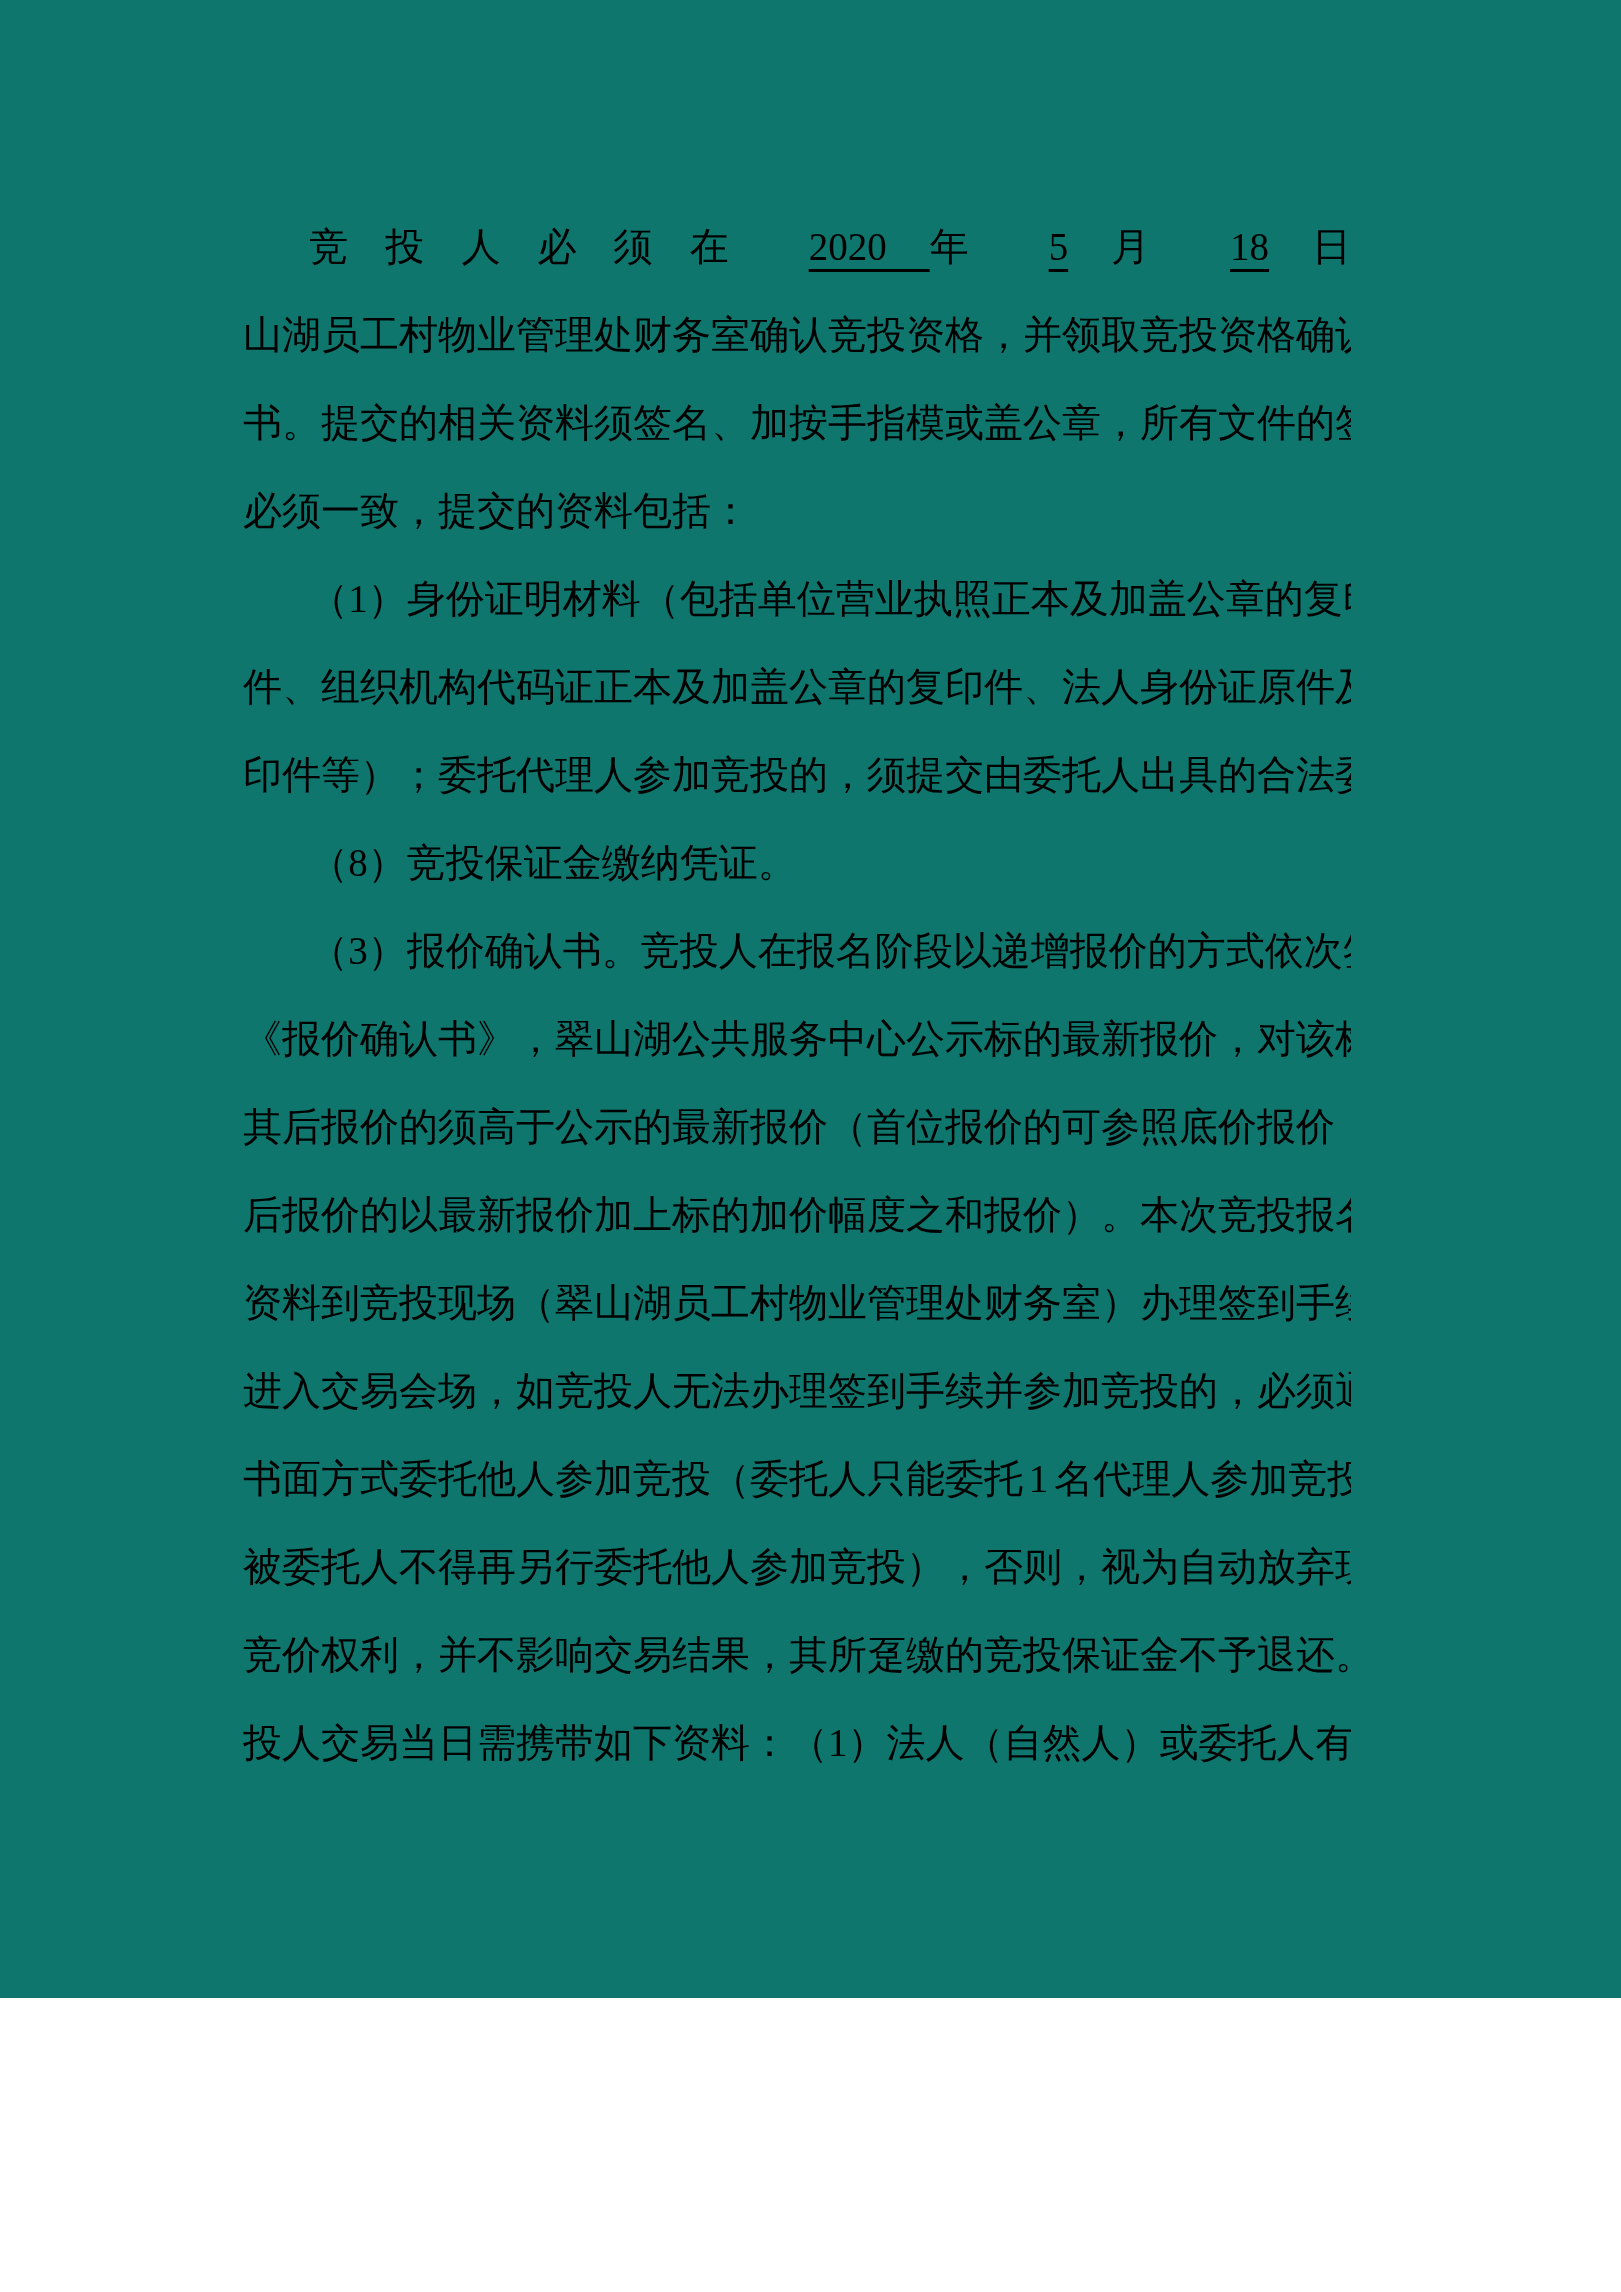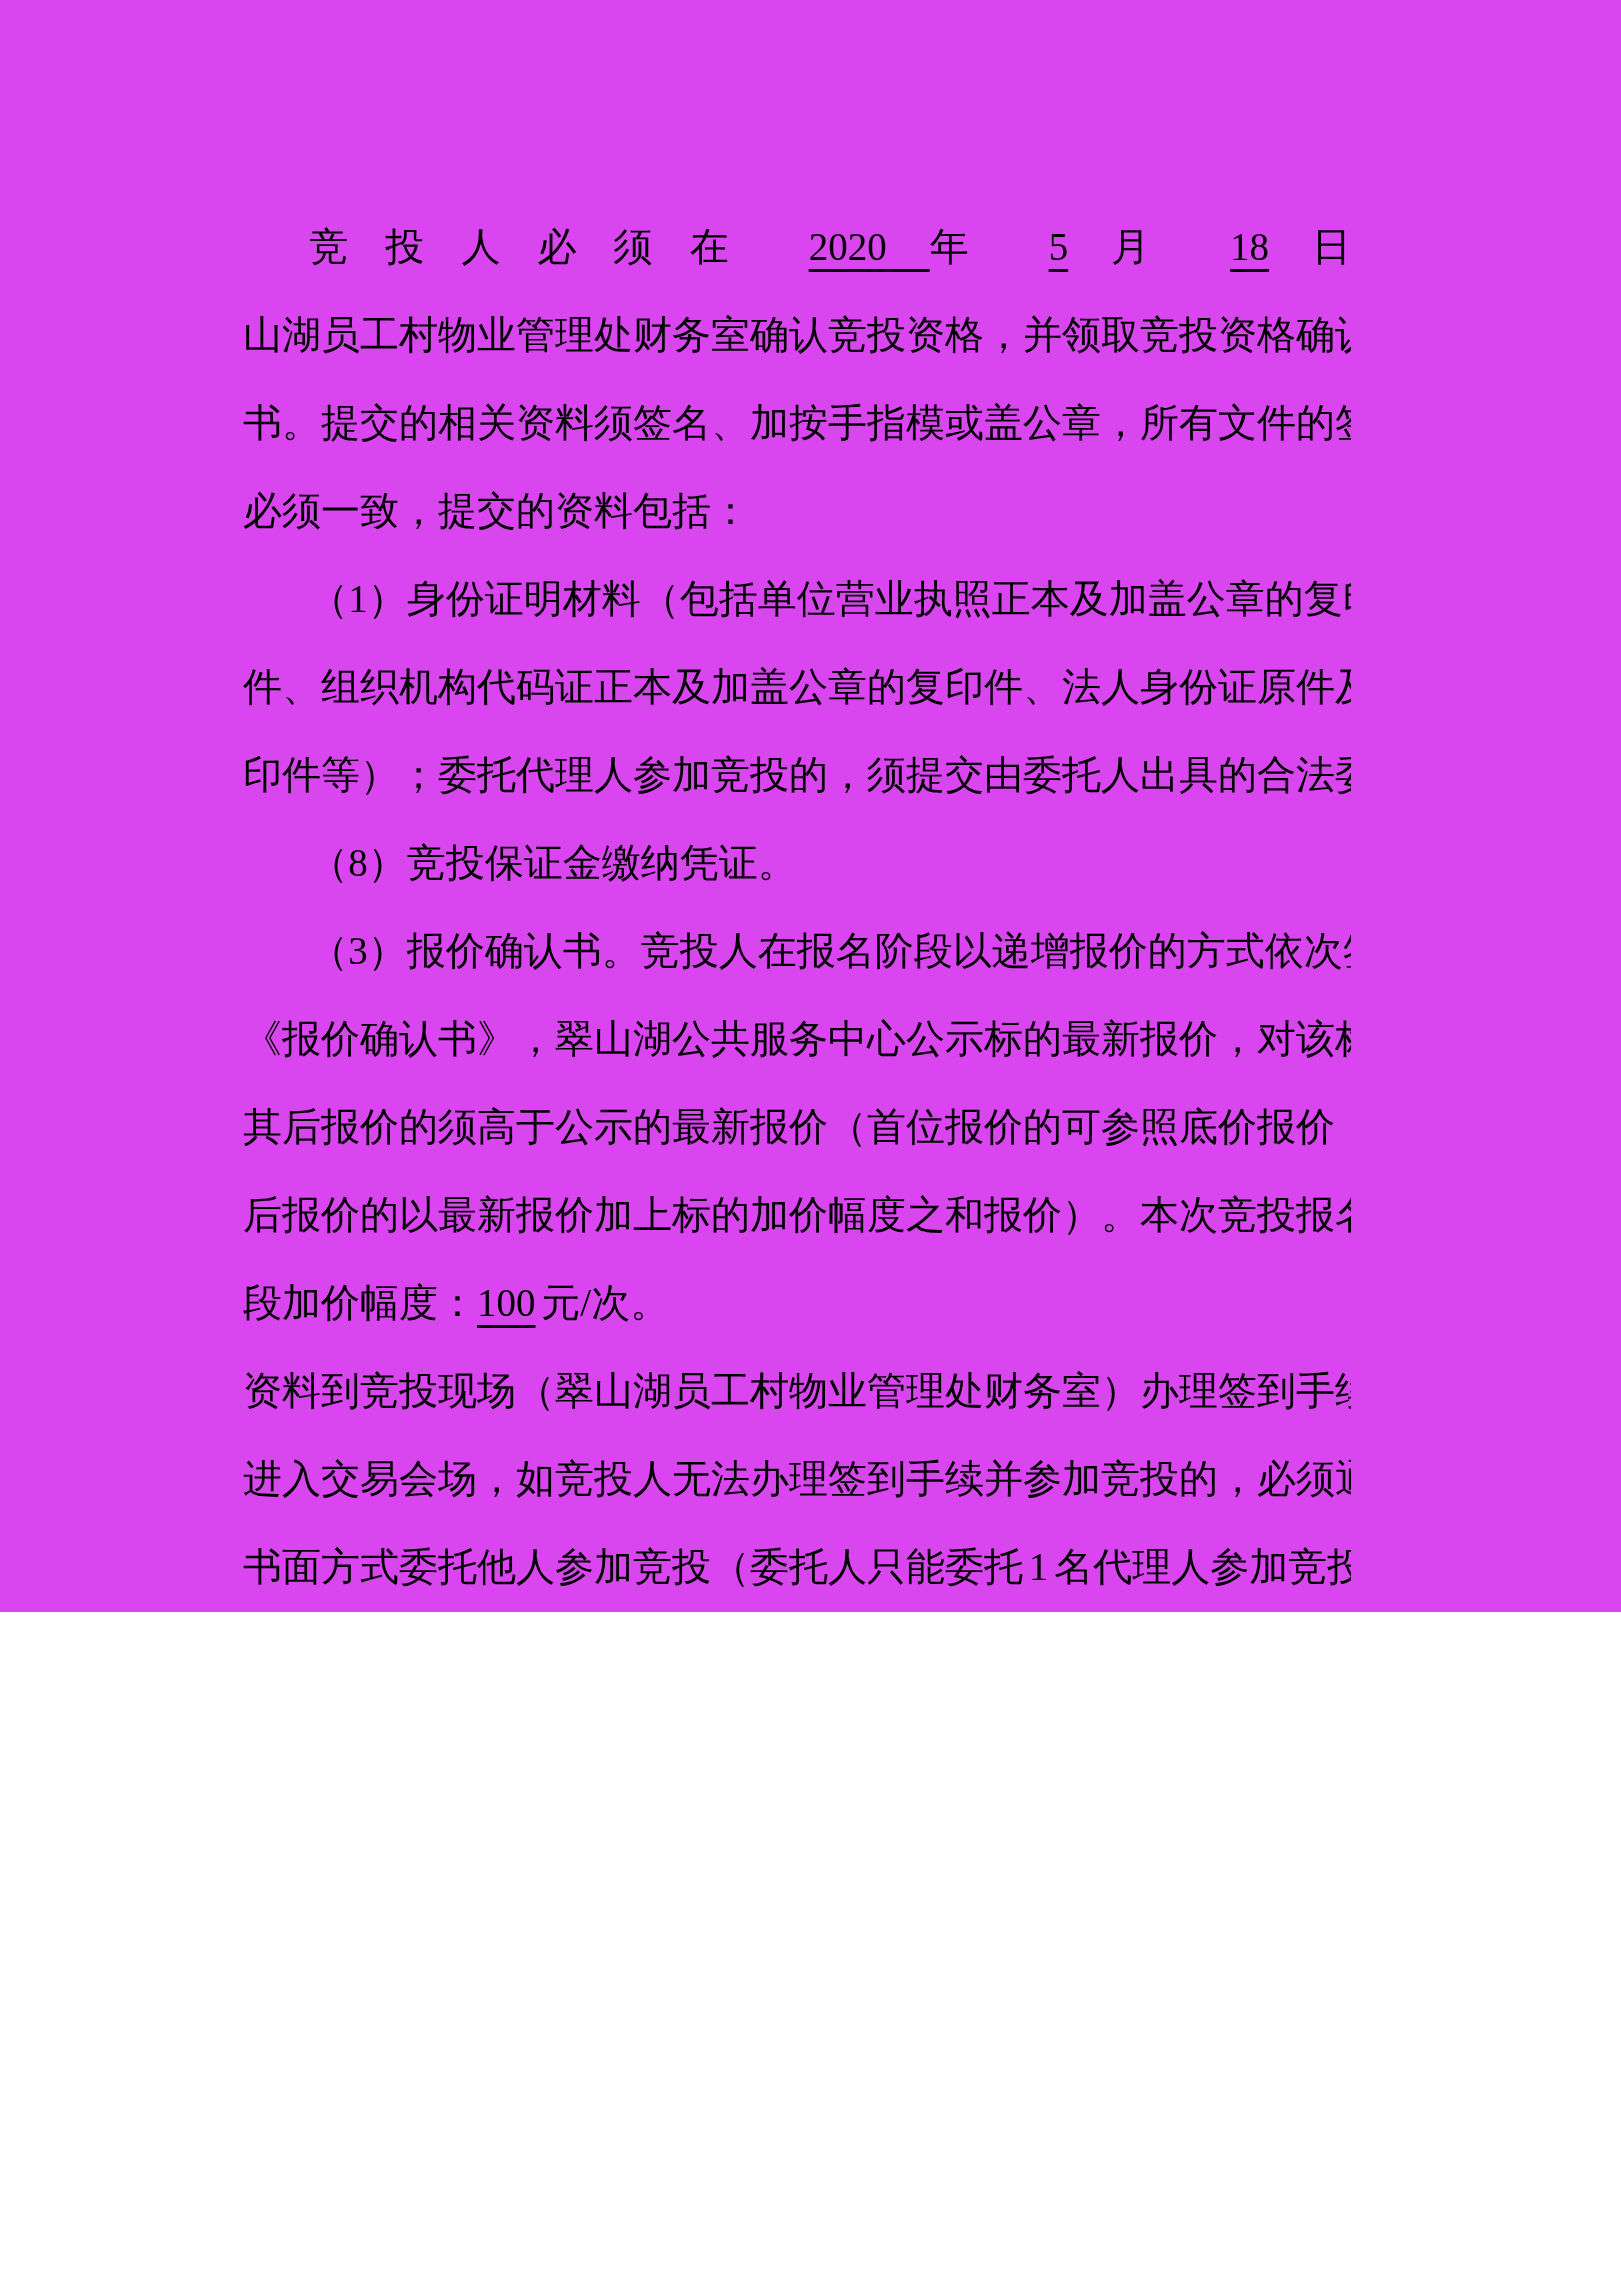--- a/index.html
+++ b/index.html
@@ -3,22 +3,22 @@
 <meta charset="utf-8">
 <style>
   html, body {
     margin: 0;
     padding: 0;
     background: #ffffff;
   }
   .page {
     position: relative;
     width: 1621px;
-    height: 1612px;
-    background: #d946ef;
+    height: 1998px;
+    background: #0f766e;
     overflow: hidden;
     font-family: "Liberation Serif", "DejaVu Serif", serif;
     color: #000000;
   }
   .doc {
     position: absolute;
     left: 243px;
     top: 203px;
     width: 1108px;
     font-size: 39px;
@@ -65,21 +65,20 @@
         <div class="line full"><span class="seg">印件等）；委托代理人参加竞投的，须提交由委托人出具的合法委托</span></div>
       </div>
       <div class="para">
         <div class="line first"><span class="seg">（8）竞投保证金缴纳凭证。</span></div>
       </div>
       <div class="para">
         <div class="line full first"><span class="seg">（3）报价确认书。竞投人在报名阶段以递增报价的方式依次签订</span></div>
         <div class="line full"><span class="seg">《报价确认书》，翠山湖公共服务中心公示标的最新报价，对该标的</span></div>
         <div class="line full"><span class="seg">其后报价的须高于公示的最新报价（首位报价的可参照底价报价，其</span></div>
         <div class="line full"><span class="seg">后报价的以最新报价加上标的加价幅度之和报价）。本次竞投报名阶</span></div>
-        <div class="line"><span class="seg">段加价幅度：</span><span class="seg u">100</span><span class="seg"> 元/次。</span></div>
       </div>
       <div class="para">
         <div class="line full"><span class="seg">资料到竞投现场（翠山湖员工村物业管理处财务室）办理签到手续并</span></div>
         <div class="line full"><span class="seg">进入交易会场，如竞投人无法办理签到手续并参加竞投的，必须通过</span></div>
         <div class="line full"><span class="seg">书面方式委托他人参加竞投（委托人只能委托 1 名代理人参加竞投，</span></div>
         <div class="line full"><span class="seg">被委托人不得再另行委托他人参加竞投），否则，视为自动放弃现场</span></div>
         <div class="line full"><span class="seg">竞价权利，并不影响交易结果，其所趸缴的竞投保证金不予退还。竞</span></div>
         <div class="line full"><span class="seg">投人交易当日需携带如下资料：（1）法人（自然人）或委托人有效身</span></div>
       </div>
     </div>

